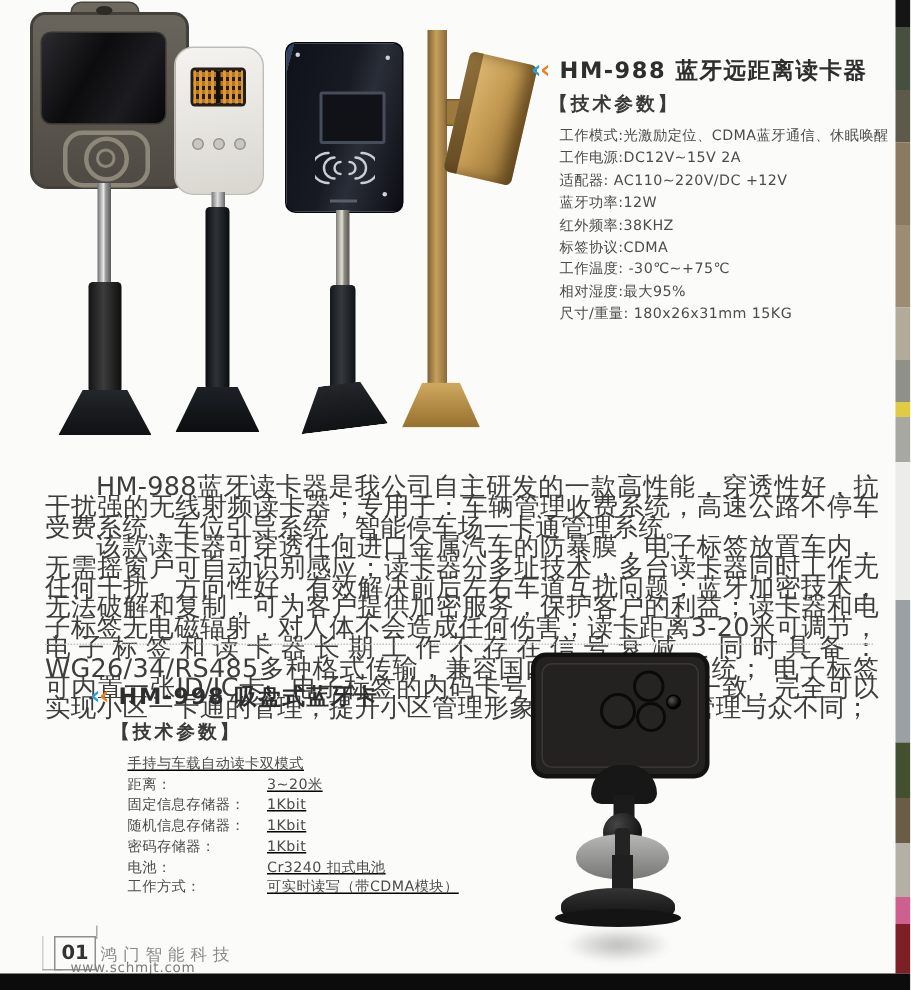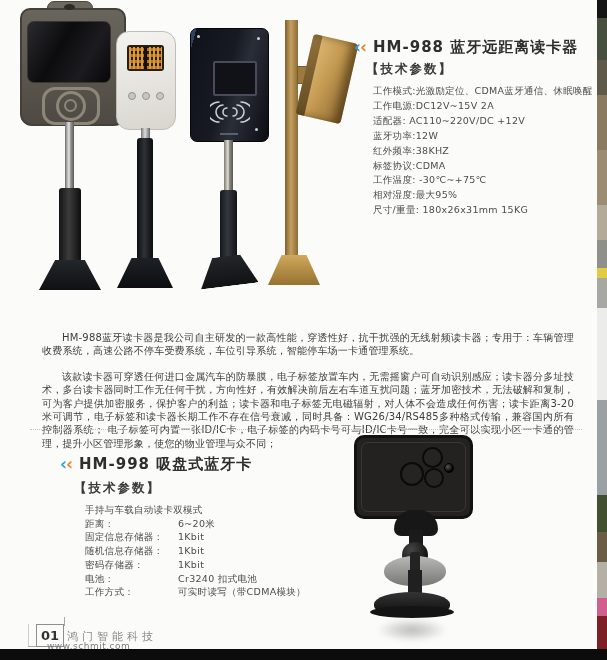--- a/index.html
+++ b/index.html
@@ -79,27 +79,27 @@
   .chev.orange { color:#ee8022; margin-right:4px; }
   .title-text { font-size:15px; font-weight:700; color:#2e2e2e; letter-spacing:1px; }
   .s1-title { left:354px; top:38px; }
   .params-heading { font-size:12.5px; font-weight:700; color:#3a3a3a; letter-spacing:2px; white-space:nowrap; }
   .s1-heading { left:366px; top:61px; }
   .s1-specs { left:373px; top:84px; }
   .spec-line { font-size:9.5px; line-height:14.9px; color:#4c4c4c; font-weight:500; letter-spacing:.3px; white-space:nowrap; }
 
   
   .desc { left:30px; top:319px; width:556px; }
-  .desc p { margin:12px; font-size:10px; line-height:13.4px; color:#3d3d3d; text-align:justify; text-indent:2em; letter-spacing:.2px; }
+  .desc p { margin:0; font-size:17px; line-height:13.4px; color:#3d3d3d; text-align:justify; text-indent:2em; letter-spacing:.2px; }
   .dotline { left:30px; top:429px; width:552px; height:0; border-top:1px dotted #c3c3c3; }
 
   
   .s2-title { left:60px; top:455px; }
   .s2-heading { left:74px; top:480px; }
-  .s2-specs { left:85px; top:503px; }
+  .s2-specs { left:85px; top:503px;text-decoration:underline; }
   .spec-row { font-size:9.5px; line-height:13.7px; color:#4c4c4c; font-weight:500; letter-spacing:.3px; white-space:nowrap; }
   .spec-row .lbl { display:inline-block; min-width:93px; }
 
   
   .photo2 { position:absolute; left:332px; top:430px; width:205px; height:218px; }
   .photo2 * { position:absolute; }
   .dev { left:22px; top:5px; width:113px; height:78px; border-radius:10px; background:#242220; border:3px solid #141210; }
   .dev::after { content:""; position:absolute; left:4px; top:4px; right:4px; bottom:4px; border:1px solid #3a3733; border-radius:7px; }
   .dev-btn { border-radius:50%; background:#262422; border:2px solid #0b0a0a; }
   .dev-b1 { left:68px; top:32px; width:20px; height:20px; }
@@ -224,21 +224,21 @@
   <div class="abs dotline"></div>
 
   <div class="abs s2-title s-title">
     <span class="chev blue">‹</span>
     <span class="chev orange">‹</span>
     <span class="title-text">HM-998 吸盘式蓝牙卡</span>
   </div>
   <div class="abs s2-heading params-heading">【技术参数】</div>
   <div class="abs s2-specs">
     <div class="spec-row">手持与车载自动读卡双模式</div>
-    <div class="spec-row"><span class="lbl">距离：</span><span>6~20米</span></div>
+    <div class="spec-row"><span class="lbl">距离：</span><span>3~20米</span></div>
     <div class="spec-row"><span class="lbl">固定信息存储器：</span><span>1Kbit</span></div>
     <div class="spec-row"><span class="lbl">随机信息存储器：</span><span>1Kbit</span></div>
     <div class="spec-row"><span class="lbl">密码存储器：</span><span>1Kbit</span></div>
     <div class="spec-row"><span class="lbl">电池：</span><span>Cr3240 扣式电池</span></div>
     <div class="spec-row"><span class="lbl">工作方式：</span><span>可实时读写（带CDMA模块）</span></div>
   </div>
 
   <div class="photo2">
     <div class="dev"></div>
     <div class="dev-btn dev-b1"></div>

